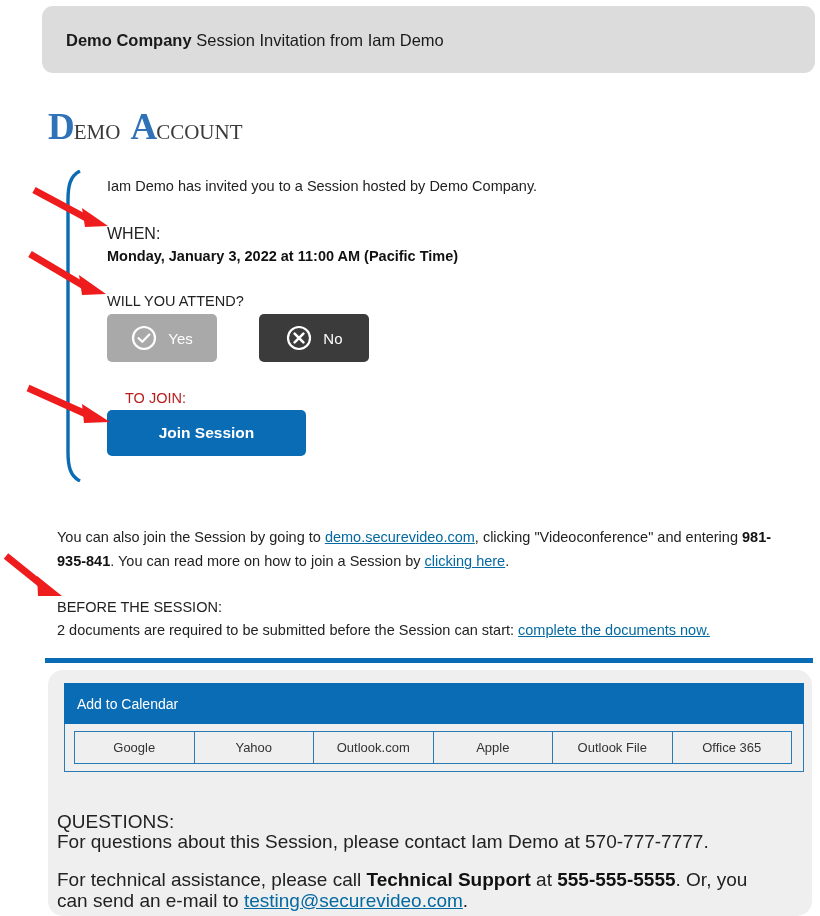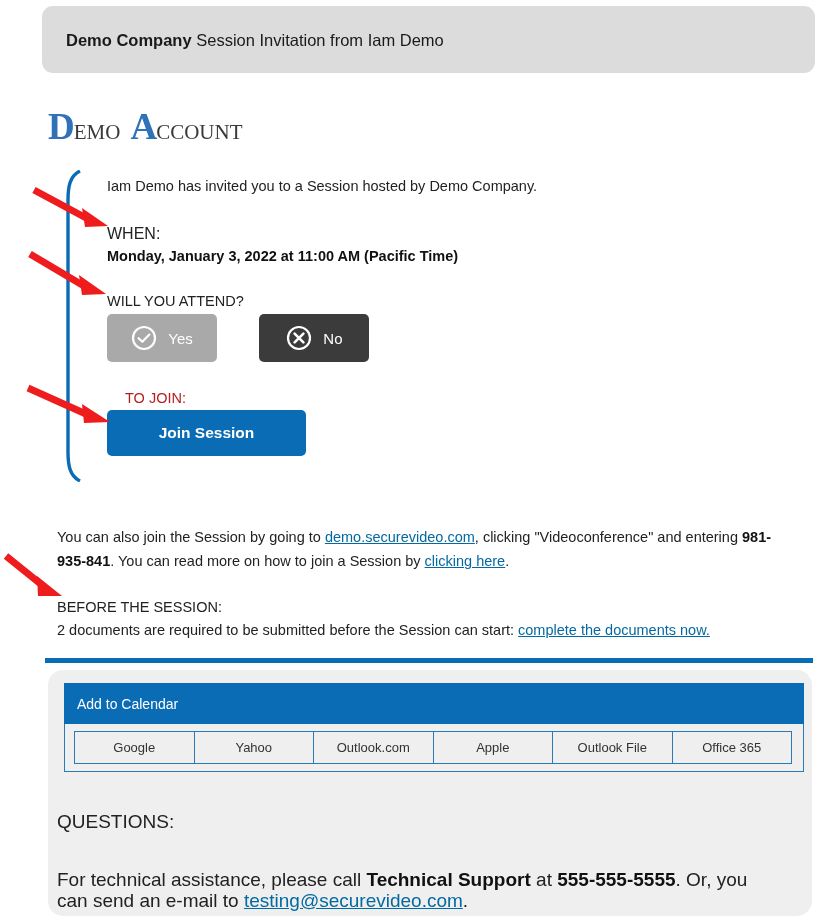--- a/index.html
+++ b/index.html
@@ -287,20 +287,21 @@
         <div class="cal-cell">Google</div>
         <div class="cal-cell">Yahoo</div>
         <div class="cal-cell">Outlook.com</div>
         <div class="cal-cell">Apple</div>
         <div class="cal-cell">Outlook File</div>
         <div class="cal-cell">Office 365</div>
       </div>
     </div>
 
     <div class="foot f-q-lbl" style="top:141px;left:9px">QUESTIONS:</div>
+    <div class="foot f-q-txt" style="top:161px;left:9px">For questions about this Session, please contact Iam Demo at 570-777-7777.</div>
     <div class="foot f-t-txt" style="top:199px;left:9px"><span>For technical assistance, please call </span><span class="bold">Technical Support</span><span> at </span><span class="bold">555-555-5555</span><span>. Or, you can send an e-mail to </span><span class="lnk">testing@securevideo.com</span><span>.</span></div>
   </div>
 
   <svg class="arrow" style="left:30px;top:186px;width:86px;height:46px" viewBox="0 0 86 46">
     <path d="M4 4 L58 33" stroke="#ee1c1c" stroke-width="7" stroke-linecap="butt"></path>
     <path d="M78 40 L52 22 L55 41 Z" fill="#ee1c1c"></path>
   </svg>
 
   <svg class="arrow" style="left:26px;top:250px;width:86px;height:50px" viewBox="0 0 86 50">
     <path d="M4 4 L58 36" stroke="#ee1c1c" stroke-width="7" stroke-linecap="butt"></path>

